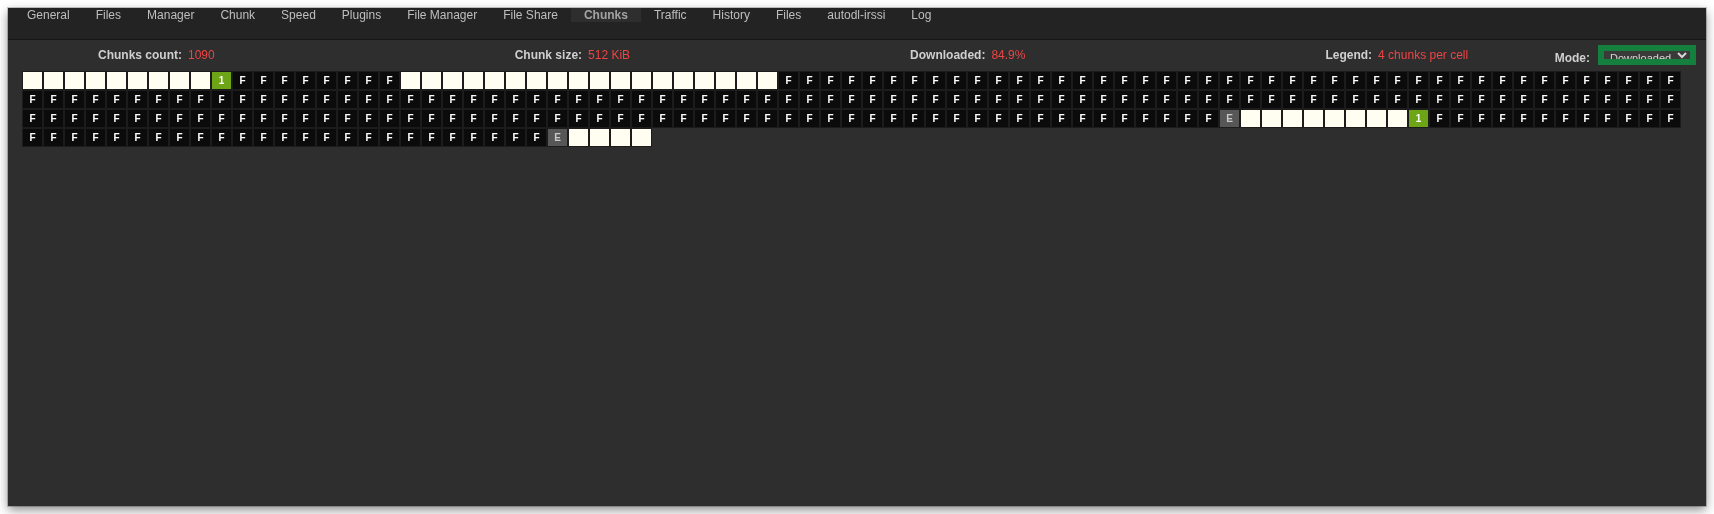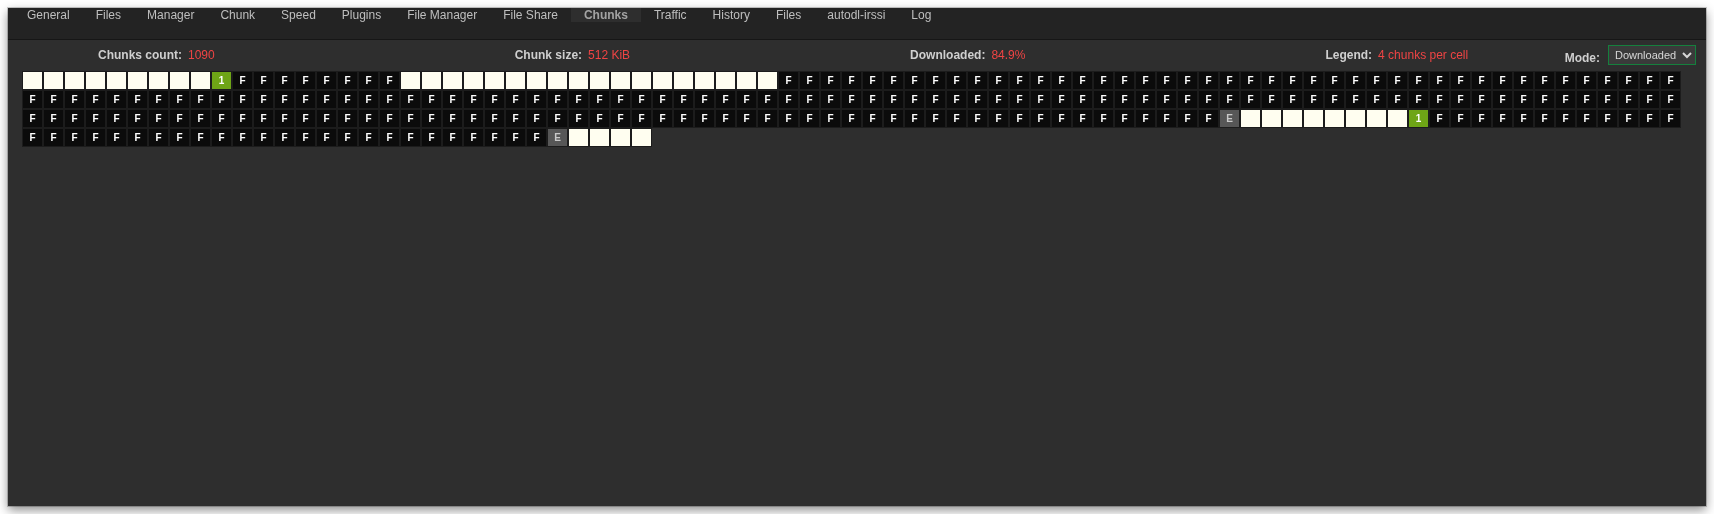--- a/index.html
+++ b/index.html
@@ -63,21 +63,21 @@
   .infobar .g4 { flex: 0 0 auto; margin-left: 300px; }
   .mode-wrap {
     display: flex;
     align-items: flex-end;
     gap: 8px;
     margin-left: auto;
   }
   .mode-wrap select {
     background: #3a3a3a;
     color: #d6d6d6;
-    border: 1px solid #15803d;
+    border: 6px solid #15803d;
     height: 20px;
     font-size: 11px;
     padding: 0 2px;
   }
   .grid {
     padding: 1px 14px 10px 14px;
     display: flex;
     flex-wrap: wrap;
     align-content: flex-start;
     gap: 0;

